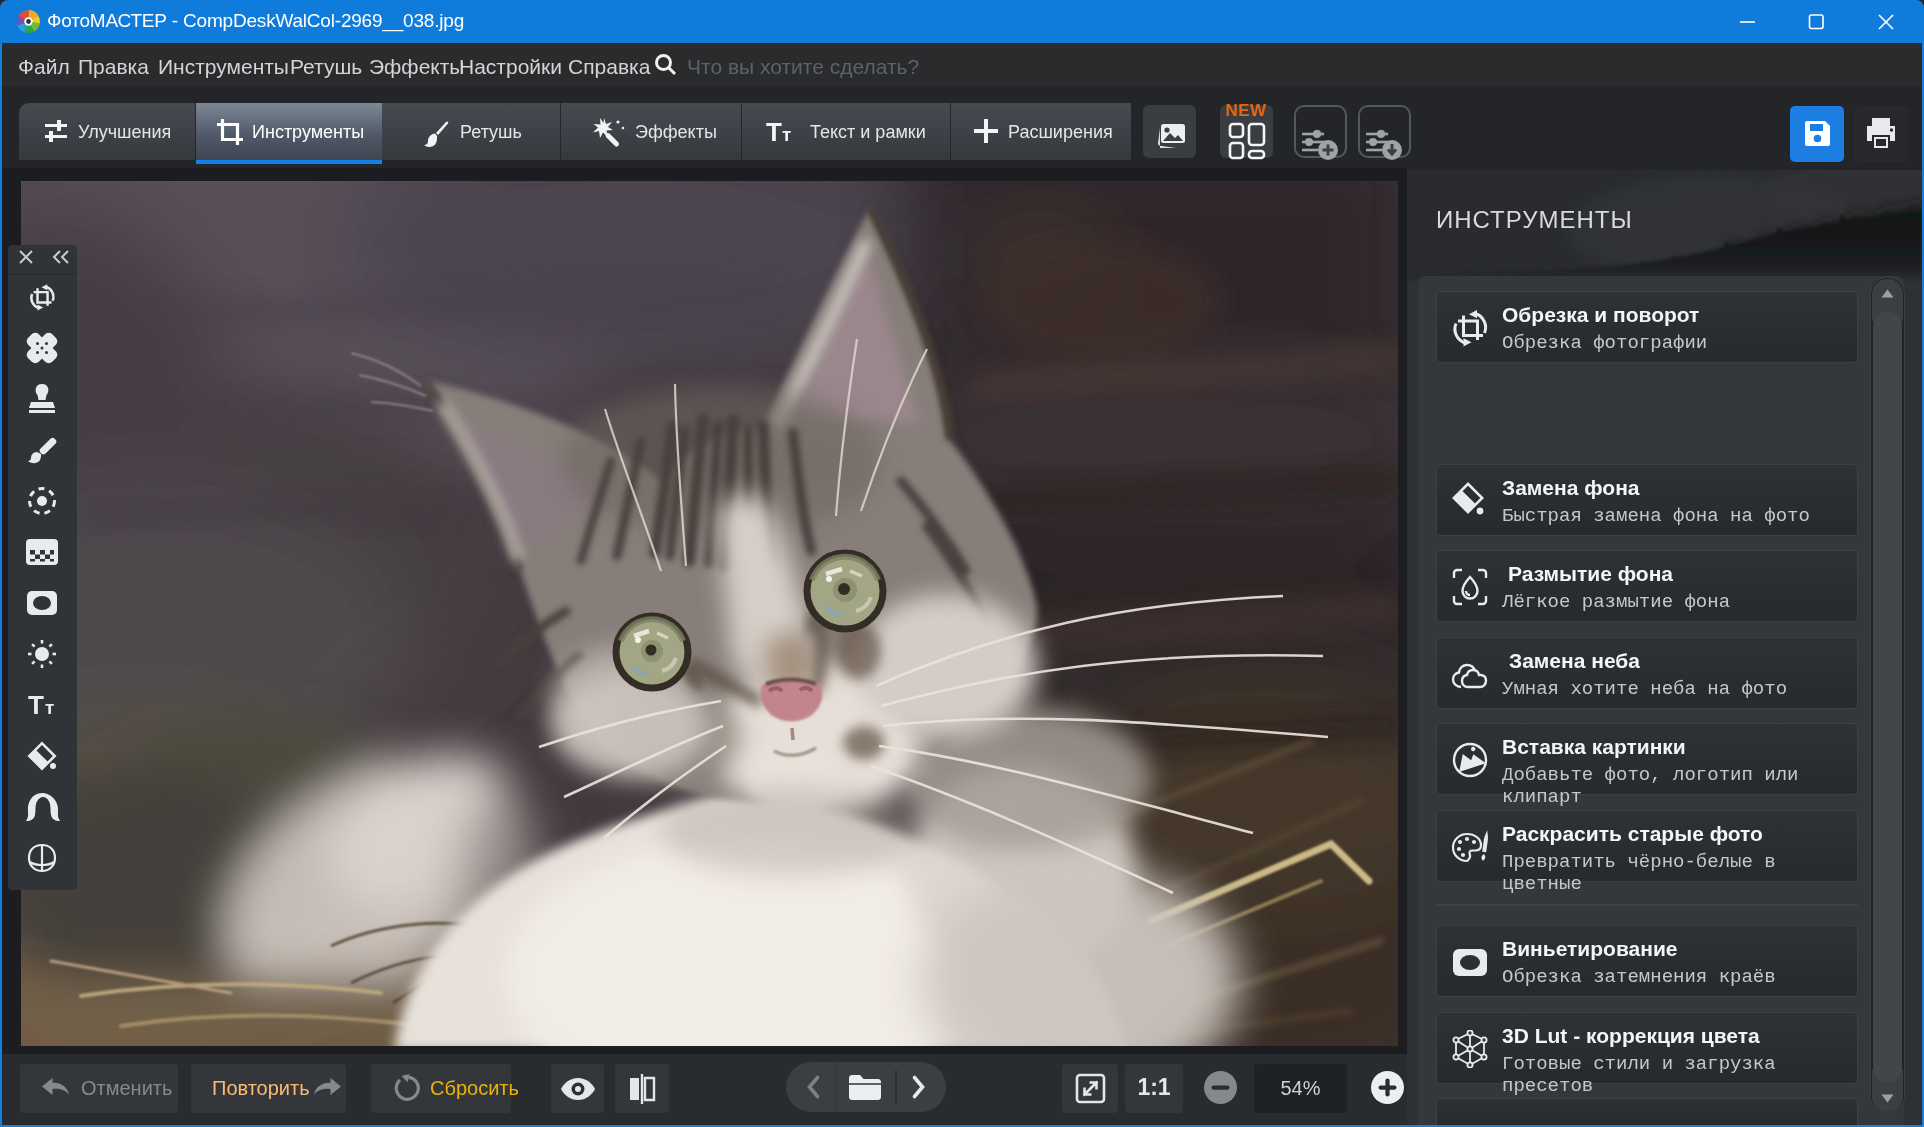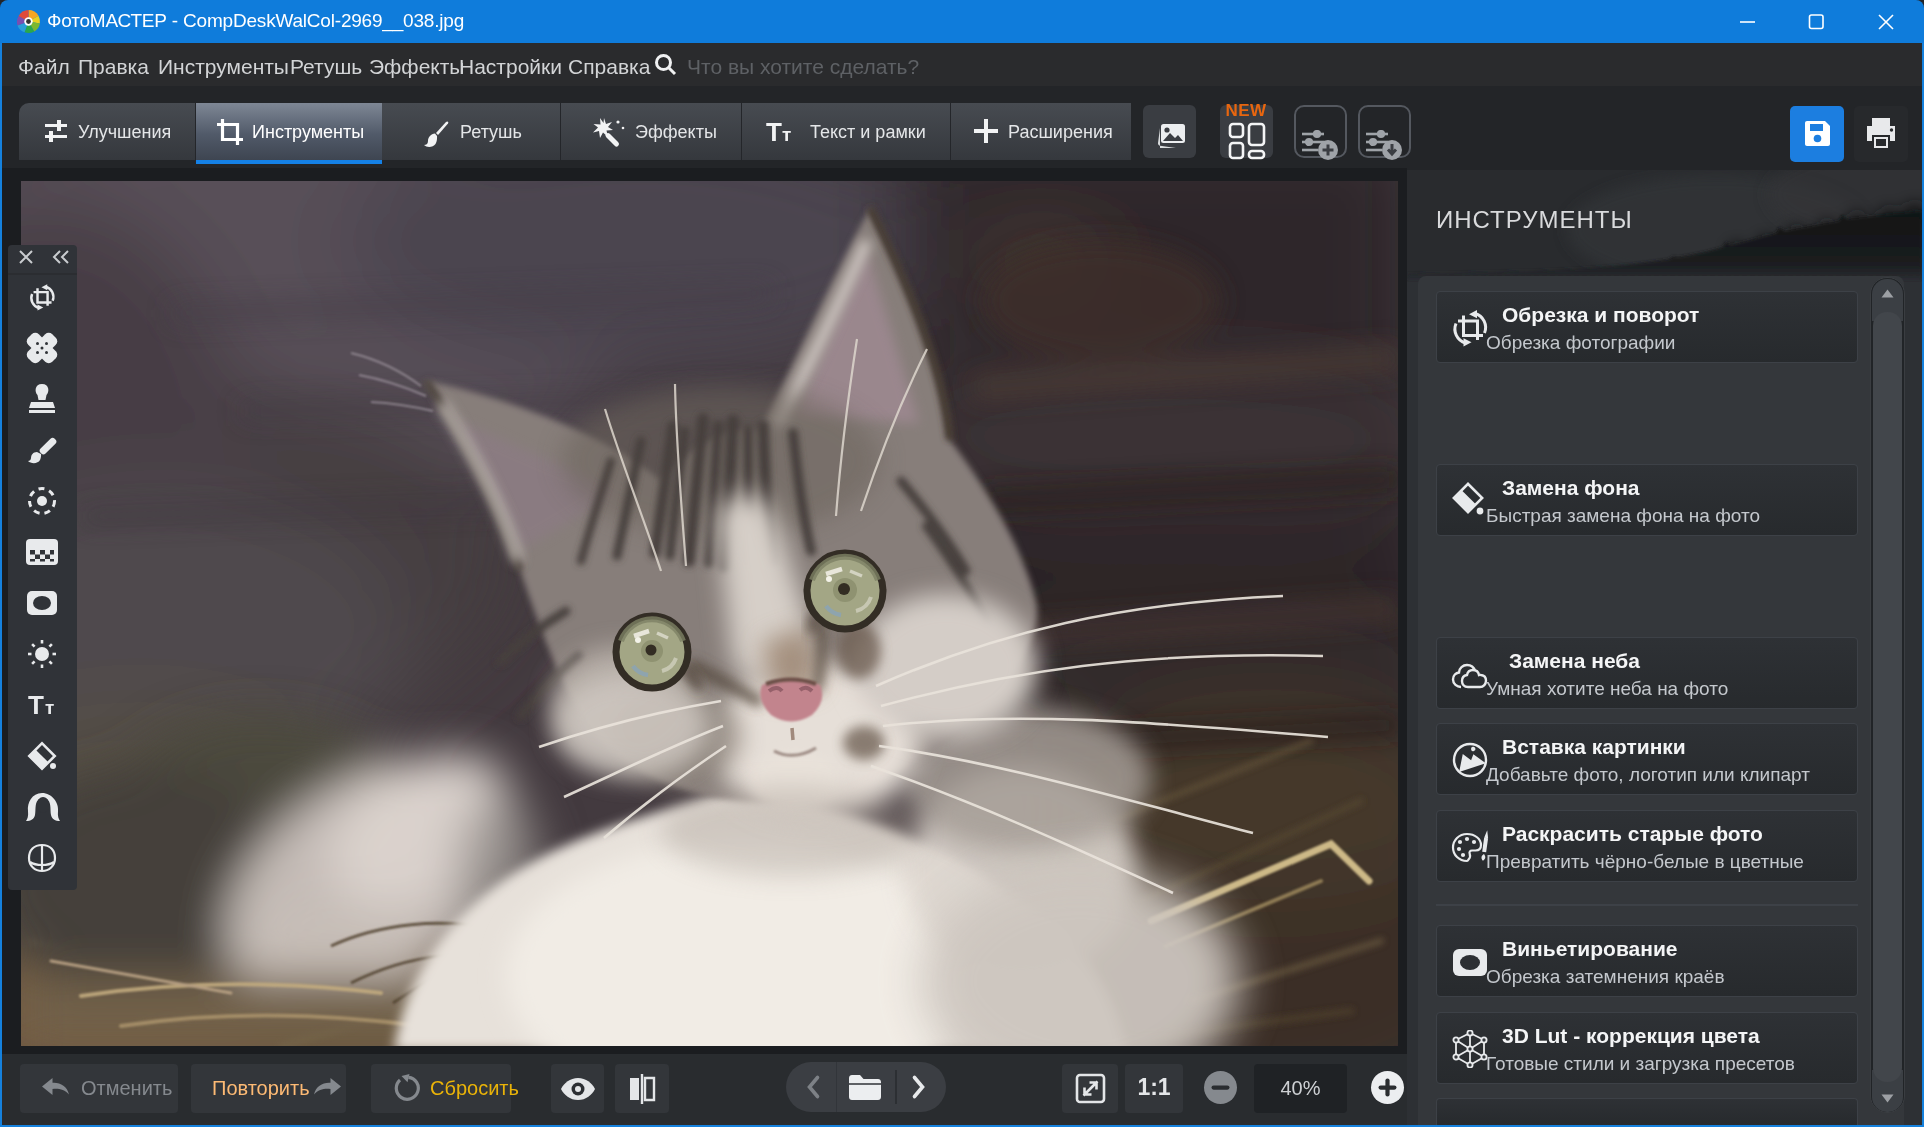--- a/index.html
+++ b/index.html
@@ -35,21 +35,21 @@
   
   #leftpanel { left:8px; top:245px; width:69px; height:645px; background:#303338;
     border-radius:4px; }
 
   
   #rightpanel { left:1407px; top:170px; width:515px; height:955px; background:#2d3034; }
   #rp-title { left:29px; top:36px; color:#d9dadc; font-size:24px; letter-spacing:1px; }
   .card { left:1436px; width:422px; height:72px; border-radius:4px;
     background:linear-gradient(#2e3135,#272a2d); border:1px solid #3d4147; }
   .card .ttl { position:absolute; left:65px; top:11px; font-size:21px; font-weight:bold; color:#f4f5f6; }
-  .card .sub { position:absolute; left:49px; top:40px; font-size:19px; color:#c4c8cd; }
+  .card .sub { position:absolute; left:65px; top:40px; font-size:19px; color:#c4c8cd;font-family:Liberation Mono, monospace; }
   .cicon { position:absolute; left:14px; top:17px; }
   #rp-sep { left:1436px; width:422px; height:2px; background:#3d4147; }
 
   
   #sb-track { left:1870px; top:277px; width:35px; height:836px; background:#212427;
     border-radius:17px; border:1px solid #3a3d41; }
   #sb-thumb { left:1873px; top:312px; width:29px; height:770px; background:#42464b; border-radius:14px; }
 
   
   #bottombar { left:2px; top:1054px; width:1405px; height:71px; background:#292c2f; }
@@ -583,20 +583,34 @@
       <g transform="translate(17,16) rotate(45)">
         <path d="M-10,-10 L10,-10 L10,10 L-10,10 Z" fill="none" stroke="#e8eaec" stroke-width="2.6"></path>
         <path d="M-10,-1 L10,-1 L10,10 L-10,10 Z" fill="#e8eaec"></path>
       </g>
       <circle cx="29" cy="29" r="3.4" fill="#e8eaec"></circle>
     </svg>
     <span class="ttl">Замена фона</span>
       <span class="sub">Быстрая замена фона на фото</span>
   </div>
 
+  <div class="abs card" style="top:550px">
+    <svg class="cicon" width="38" height="38" viewBox="0 0 38 38">
+      <g stroke="#e8eaec" stroke-width="2.4" fill="none">
+        <path d="M3,10 L3,5 C3,3.5 4.5,2 6,2 L11,2"></path>
+        <path d="M27,2 L32,2 C33.5,2 35,3.5 35,5 L35,10"></path>
+        <path d="M35,28 L35,33 C35,34.5 33.5,36 32,36 L27,36"></path>
+        <path d="M11,36 L6,36 C4.5,36 3,34.5 3,33 L3,28"></path>
+        <path d="M19,9 C19,9 11.5,17 11.5,23 A 7.5,7.5 0 0,0 26.5,23 C26.5,17 19,9 19,9 Z"></path>
+        <path d="M15,23 a 4,4 0 0,0 4,4"></path>
+      </g>
+    </svg>
+    <span class="ttl" style="left:71px">Размытие фона</span>
+      <span class="sub">Лёгкое размытие фона</span>
+  </div>
 
   <div class="abs card" style="top:637px">
     <svg class="cicon" style="top:24px" width="40" height="27" viewBox="0 0 40 27">
       <g stroke="#e8eaec" stroke-width="2.4" fill="none">
         <path d="M10,25 C6,25 2,22 2,17.5 C2,13.5 5,11 8,10.5 C8,6 12,3 16,3 C20,3 23,5.5 24,9"></path>
         <path d="M17,25 C13,25 11,22 11,19 C11,16 13,13.5 16,13 C16.5,10 19,8 22,8 C25,8 27.5,10 28,13 C28,13 29,12.8 30,13 C33,13.3 35,15.5 35,18.8 C35,22 32.5,25 29,25 Z"></path>
       </g>
     </svg>
     <span class="ttl" style="left:72px">Замена неба</span>
       <span class="sub">Умная хотите неба на фото</span>
@@ -726,21 +740,21 @@
   <div class="abs bbtn" style="left:1062px;top:1064px;width:56px"></div>
   <svg class="abs" style="left:1075px;top:1073px" width="31" height="31" viewBox="0 0 31 31">
     <rect x="2" y="2" width="27" height="27" rx="3" stroke="#e4e6e8" stroke-width="2.6" fill="none"></rect>
     <path d="M8.5,22.5 L22.5,8.5 M9.5,14.5 L9.5,21.5 L16.5,21.5 M21.5,16.5 L21.5,9.5 L14.5,9.5" stroke="#e4e6e8" stroke-width="2.6" fill="none"></path>
   </svg>
   <div class="abs bbtn" style="left:1125px;top:1064px;width:58px;color:#e4e6e8;font-size:23px;font-weight:bold;text-align:center;line-height:47px">1:1</div>
   <svg class="abs" style="left:1203px;top:1070px" width="35" height="35" viewBox="0 0 35 35">
     <circle cx="17.5" cy="17.5" r="16.5" fill="#85898e"></circle>
     <rect x="8.5" y="15.5" width="18" height="4.2" rx="2.1" fill="#2a2d30"></rect>
   </svg>
-  <div class="abs" style="left:1254px;top:1064px;width:93px;height:49px;background:#1f2225;border-radius:4px;color:#cdd0d3;font-size:20px;text-align:center;line-height:48px">40%</div>
+  <div class="abs" style="left:1254px;top:1064px;width:93px;height:49px;background:#1f2225;border-radius:4px;color:#cdd0d3;font-size:20px;text-align:center;line-height:48px">54%</div>
   <svg class="abs" style="left:1370px;top:1070px" width="35" height="35" viewBox="0 0 35 35">
     <circle cx="17.5" cy="17.5" r="16.5" fill="#eceef0"></circle>
     <rect x="8.5" y="15.5" width="18" height="4.2" rx="2.1" fill="#2a2d30"></rect>
     <rect x="15.4" y="8.5" width="4.2" height="18" rx="2.1" fill="#2a2d30"></rect>
   </svg>
 
   <div class="abs border-blue" style="left:0;top:43px;width:2px;height:1084px"></div>
   <div class="abs border-blue" style="left:1922px;top:43px;width:2px;height:1084px"></div>
   <div class="abs border-blue" style="left:0;top:1125px;width:1924px;height:2px"></div>
 </div>

